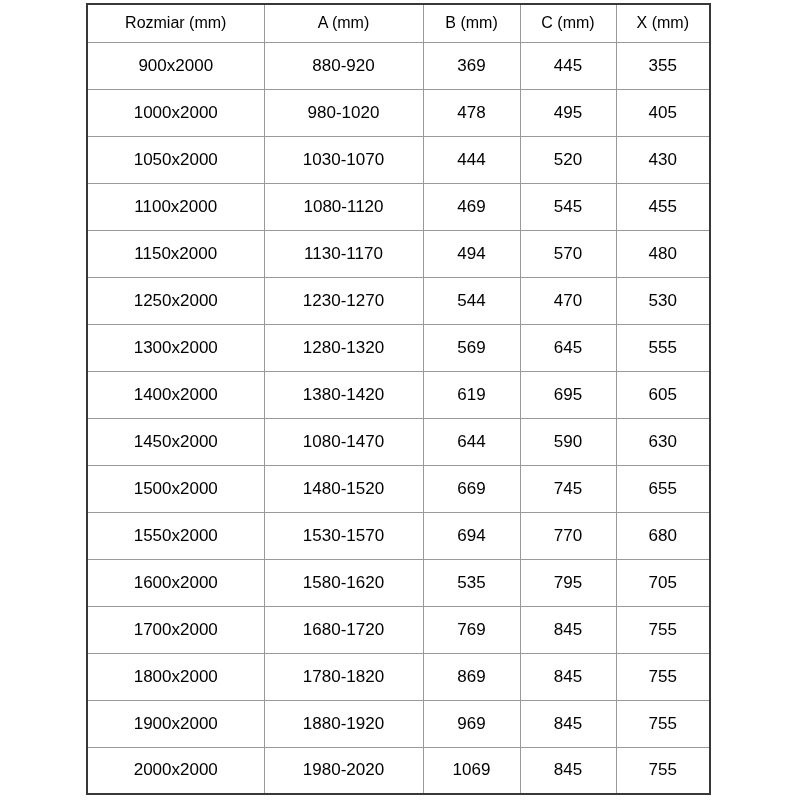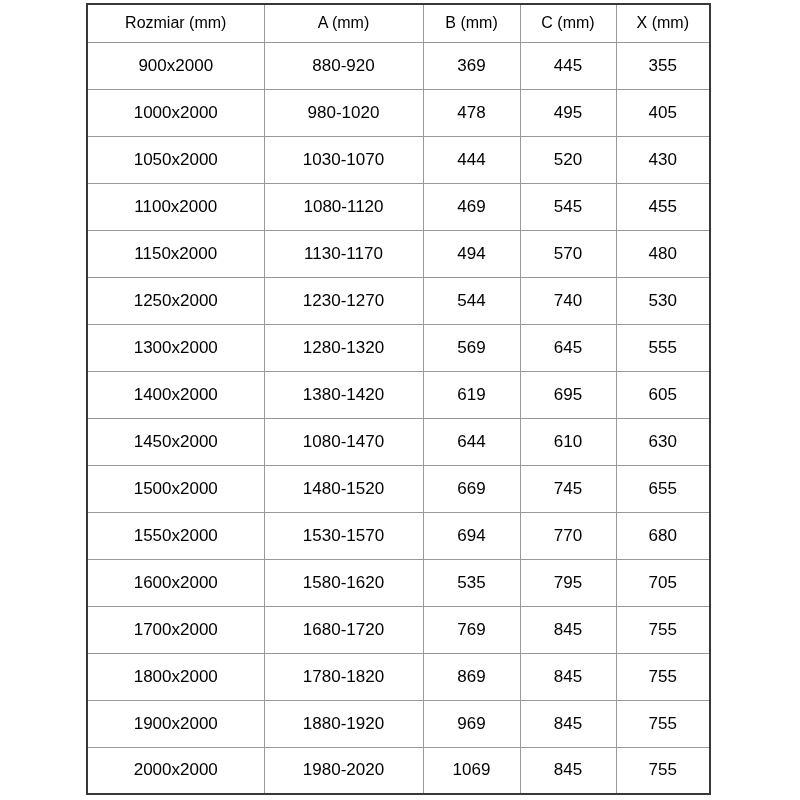--- a/index.html
+++ b/index.html
@@ -107,42 +107,42 @@
           <td>1150x2000</td>
           <td>1130-1170</td>
           <td>494</td>
           <td>570</td>
           <td>480</td>
         </tr>
         <tr>
           <td>1250x2000</td>
           <td>1230-1270</td>
           <td>544</td>
-          <td>740</td>
+          <td>470</td>
           <td>530</td>
         </tr>
         <tr>
           <td>1300x2000</td>
           <td>1280-1320</td>
           <td>569</td>
           <td>645</td>
           <td>555</td>
         </tr>
         <tr>
           <td>1400x2000</td>
           <td>1380-1420</td>
           <td>619</td>
           <td>695</td>
           <td>605</td>
         </tr>
         <tr>
           <td>1450x2000</td>
           <td>1080-1470</td>
           <td>644</td>
-          <td>610</td>
+          <td>590</td>
           <td>630</td>
         </tr>
         <tr>
           <td>1500x2000</td>
           <td>1480-1520</td>
           <td>669</td>
           <td>745</td>
           <td>655</td>
         </tr>
         <tr>

